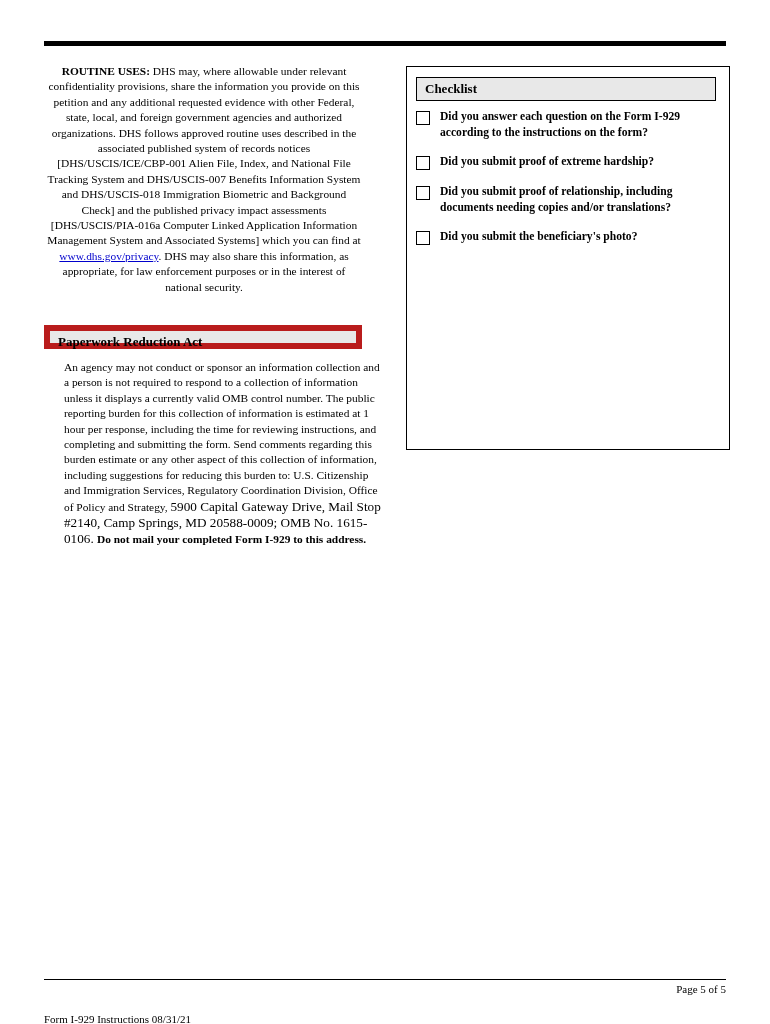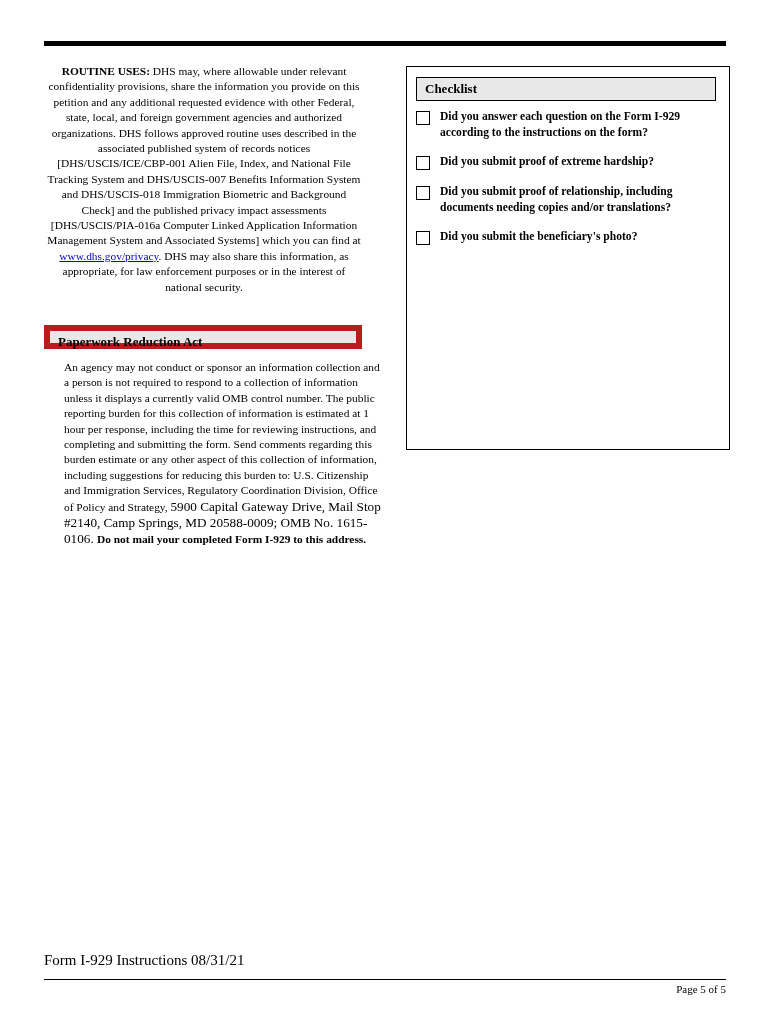--- a/index.html
+++ b/index.html
@@ -154,22 +154,22 @@
     position: absolute;
     left: 44px;
     top: 979px;
     width: 682px;
     height: 1px;
     background: #000000;
   }
   .footer-left {
     position: absolute;
     left: 44px;
-    top: 952px;
-    font-size: 15px;
+    top: 1013px;
+    font-size: 11px;
   }
   .footer-right {
     position: absolute;
     right: 44px;
     top: 983px;
     font-size: 11px;
     text-align: right;
   }
 </style>
 </head>

